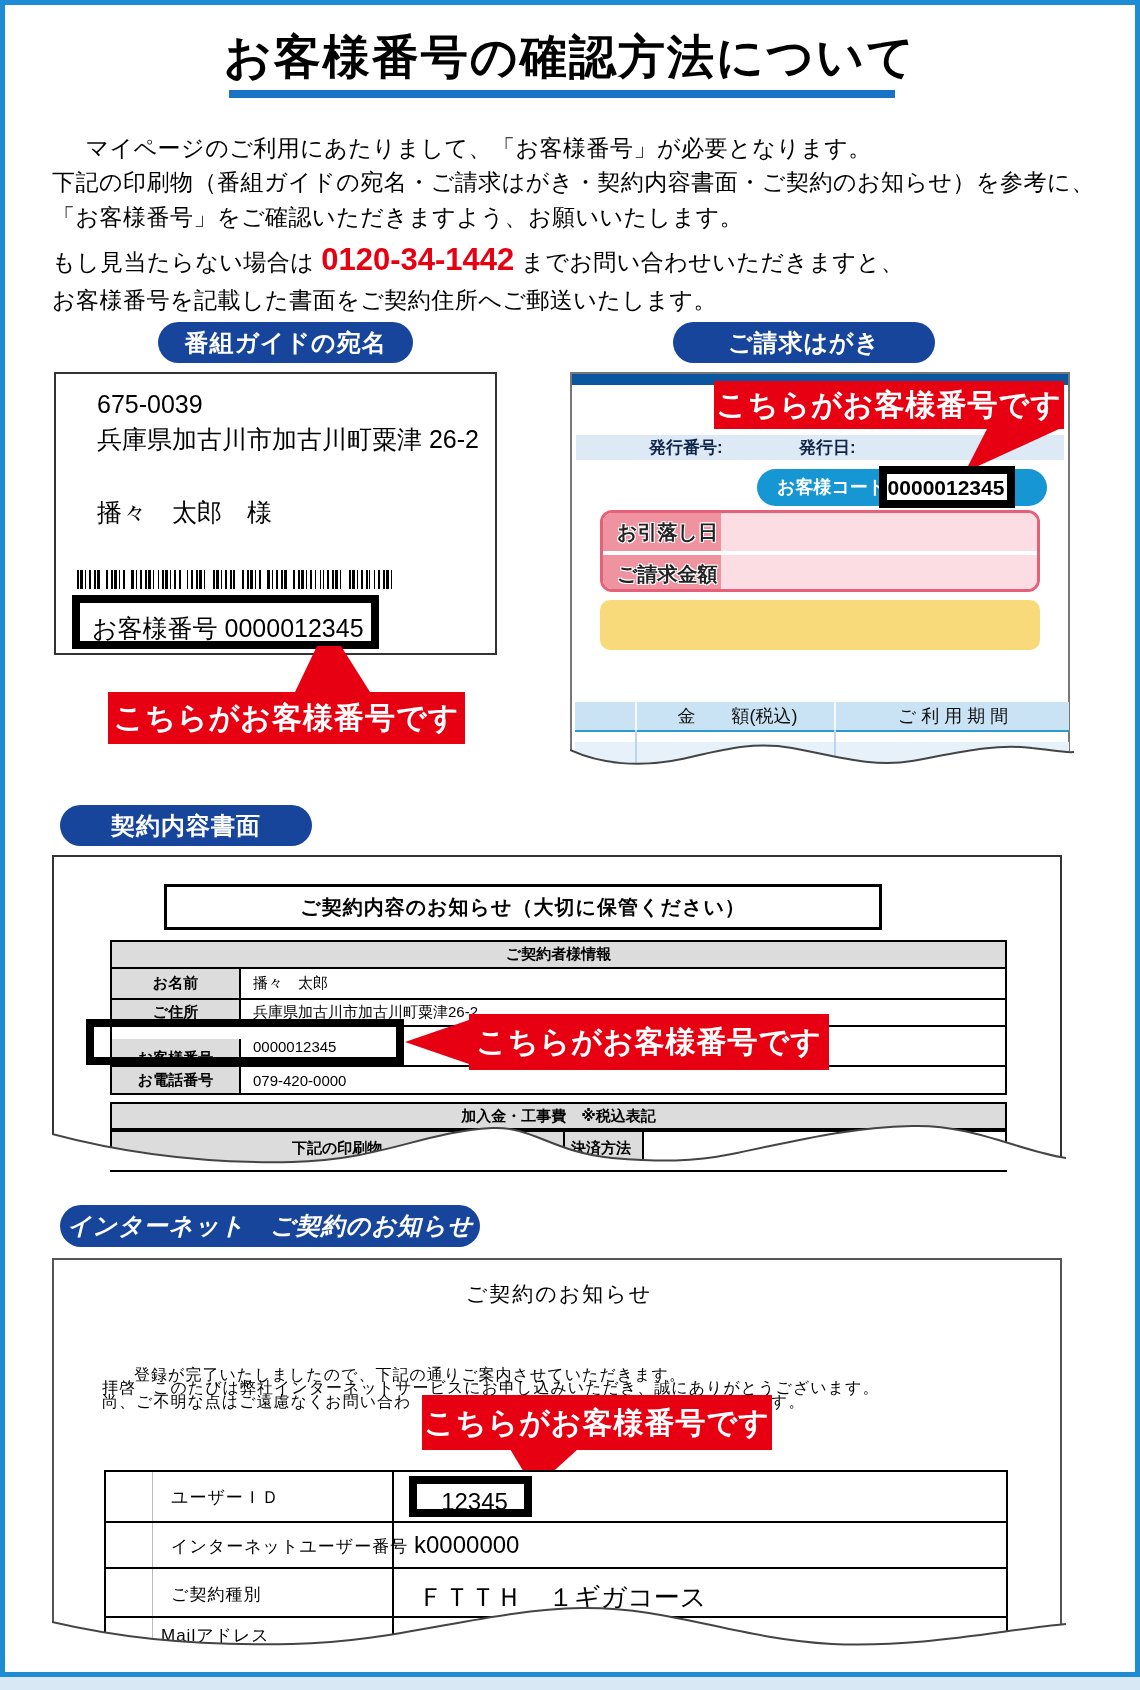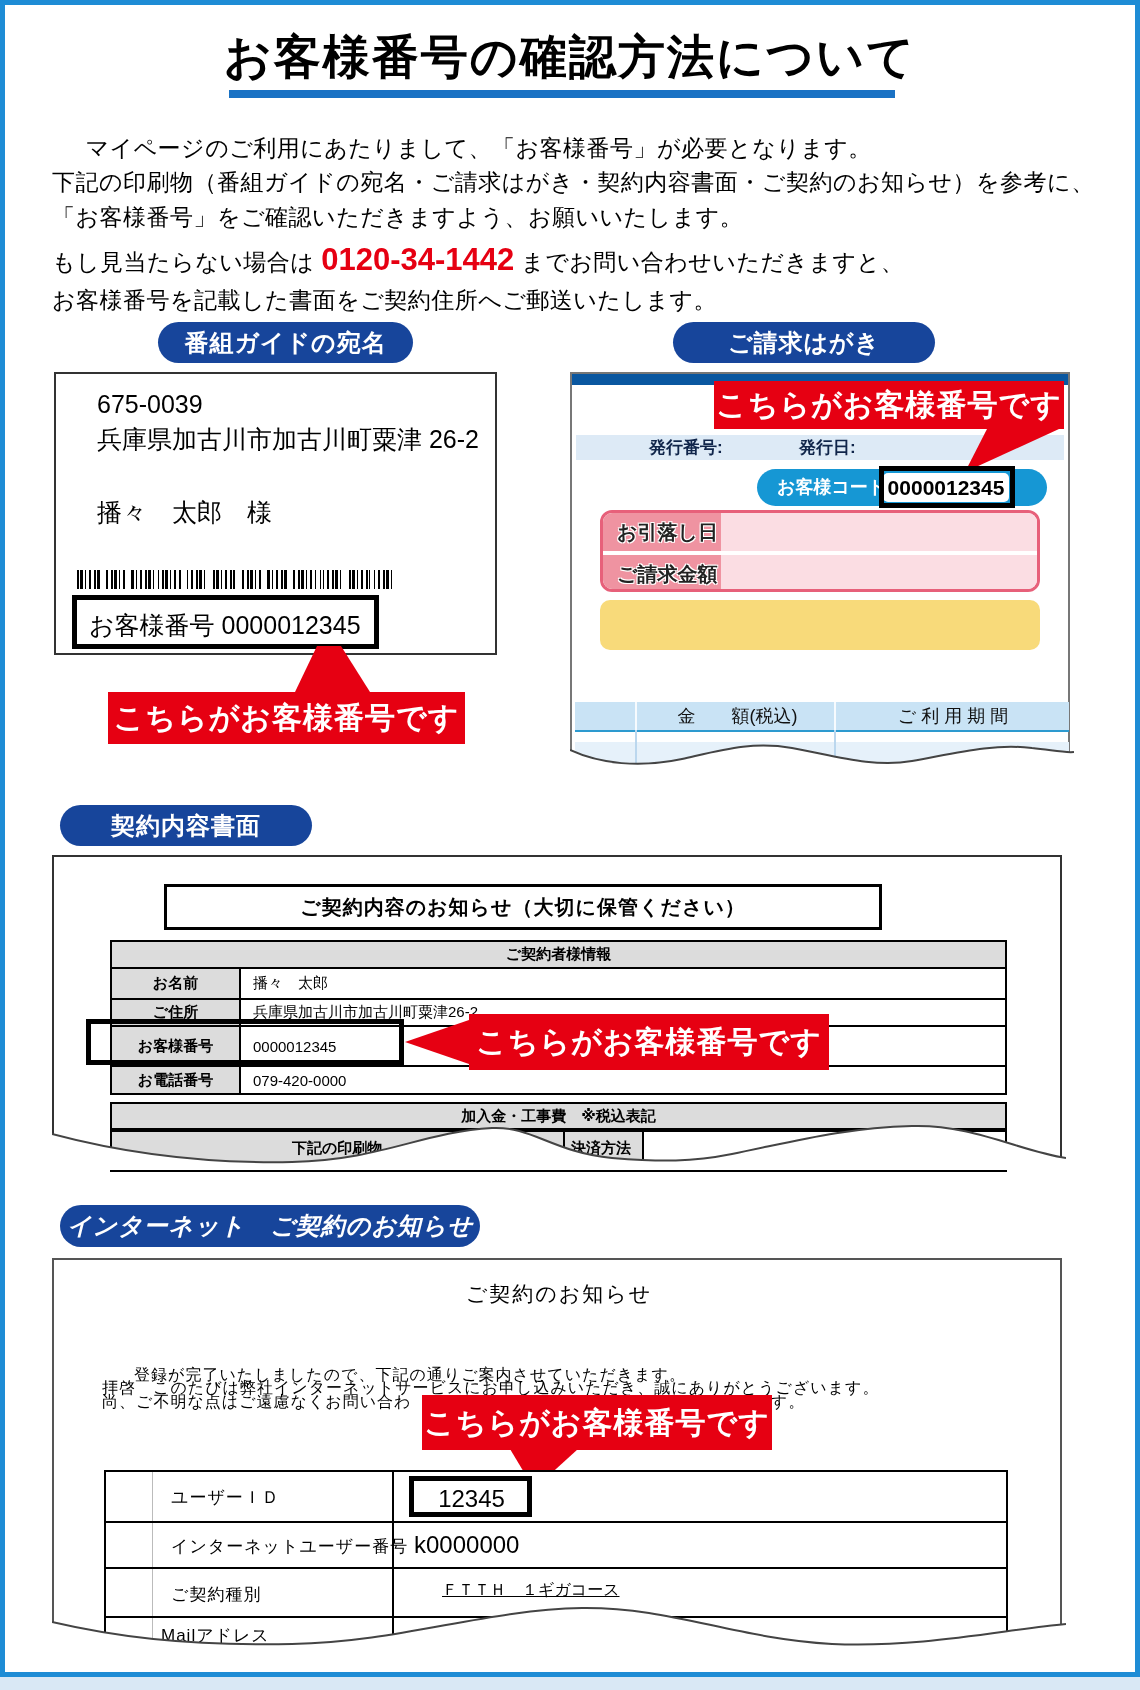--- a/index.html
+++ b/index.html
@@ -10,21 +10,21 @@
          border:5px solid #1E8CD5;box-sizing:border-box;}
   .title{position:absolute;left:0;top:26px;width:1140px;text-align:center;
          font-size:47px;font-weight:bold;letter-spacing:2px;}
   .title-underline{position:absolute;left:229px;top:90px;width:666px;height:8px;background:#1A72C4;}
   .intro{position:absolute;left:52px;font-size:23px;letter-spacing:.5px;white-space:nowrap;}
   .phone{color:#E60012;font-weight:bold;font-size:31px;letter-spacing:0;}
   .badge{position:absolute;background:#17459B;color:#fff;font-weight:bold;font-size:24px;
          text-align:center;border-radius:22px;height:41px;line-height:41px;letter-spacing:1px;}
   .callout{position:absolute;background:#E60012;color:#fff;font-weight:bold;font-size:30px;
            text-align:center;letter-spacing:1px;}
-  .redbox{position:absolute;border:5px solid #000000;box-sizing:border-box;}
+  .redbox{position:absolute;border:8px solid #000000;box-sizing:border-box;}
   .wedge{position:absolute;overflow:visible;}
   
   .acard{position:absolute;left:54px;top:372px;width:443px;height:283px;background:#fff;
          border:2px solid #333;box-sizing:border-box;font-size:25px;}
   .barcode{position:absolute;left:21px;top:196px;width:318px;height:19px;
     background:
       repeating-linear-gradient(90deg,rgba(255,255,255,0) 0 23px,#fff 23px 27px),
       repeating-linear-gradient(90deg,#000 0 2px,#fff 2px 3px,#000 3px 6px,#fff 6px 8px,#000 8px 9px,#fff 9px 12px,#000 12px 14px,#fff 14px 17px);}
   
   .pcard{position:absolute;left:570px;top:372px;width:500px;height:398px;background:#fff;
@@ -151,21 +151,21 @@
       <div class="grow first grayhead" style="height:25px;line-height:23px;">ご契約者様情報</div>
       <div class="grow" style="height:31px;">
         <div class="glabel" style="width:129px;">お名前</div>
         <div class="gval" style="left:141px;right:0;">播々　太郎</div>
       </div>
       <div class="grow" style="height:27px;">
         <div class="glabel" style="width:129px;">ご住所</div>
         <div class="gval" style="left:141px;right:0;">兵庫県加古川市加古川町粟津26-2</div>
       </div>
       <div class="grow" style="height:40px;">
-        <div class="glabel" style="width:129px;">お客様番号</div>
+        <div class="glabel" style="width:129px;margin-top:12px;">お客様番号</div>
         <div class="gval" style="left:141px;right:0;">0000012345</div>
       </div>
       <div class="grow" style="height:28px;">
         <div class="glabel" style="width:129px;">お電話番号</div>
         <div class="gval" style="left:141px;right:0;">079-420-0000</div>
       </div>
     </div>
     <div class="redbox" style="left:32px;top:162px;width:318px;height:46px;"></div>
     <svg class="wedge" style="left:349px;top:160px;" width="68" height="50">
         <polygon points="66,3 66,47 2,25" fill="#E60012"></polygon>
@@ -207,21 +207,21 @@
         </div>
       </div>
       <div class="grow" style="height:46px;">
         <div class="abs" style="left:65px;top:12px;font-size:17px;letter-spacing:1px;">インターネットユーザー番号</div>
         <div class="abs" style="left:286px;top:0;width:2px;height:100%;background:#000;"></div>
         <div class="abs" style="left:308px;top:8px;font-size:24px;">k0000000</div>
       </div>
       <div class="grow" style="height:49px;">
         <div class="abs" style="left:65px;top:14px;font-size:17px;letter-spacing:1px;">ご契約種別</div>
         <div class="abs" style="left:286px;top:0;width:2px;height:100%;background:#000;"></div>
-        <div class="abs" style="left:336px;top:11px;font-size:16px;text-decoration:underline;">ＦＴＴＨ　１ギガコース</div>
+        <div class="abs" style="left:312px;top:11px;font-size:26px;">ＦＴＴＨ　１ギガコース</div>
       </div>
       <div class="grow" style="height:36px;">
         <div class="abs" style="left:55px;top:6px;font-size:17px;letter-spacing:1px;">Mailアドレス</div>
         <div class="abs" style="left:286px;top:0;width:2px;height:100%;background:#000;"></div>
       </div>
     </div>
     <svg class="wave" style="top:338px;" width="1014" height="56" viewBox="0 0 1014 56" preserveAspectRatio="none">
       <path d="M0,24 C60,38 130,48 240,46 C350,44 430,12 530,10 C620,9 680,40 780,46 C870,50 950,32 1014,26 L1014,56 L0,56 Z" fill="#fff"></path>
       <path d="M0,24 C60,38 130,48 240,46 C350,44 430,12 530,10 C620,9 680,40 780,46 C870,50 950,32 1014,26" fill="none" stroke="#444" stroke-width="2"></path>
     </svg>

